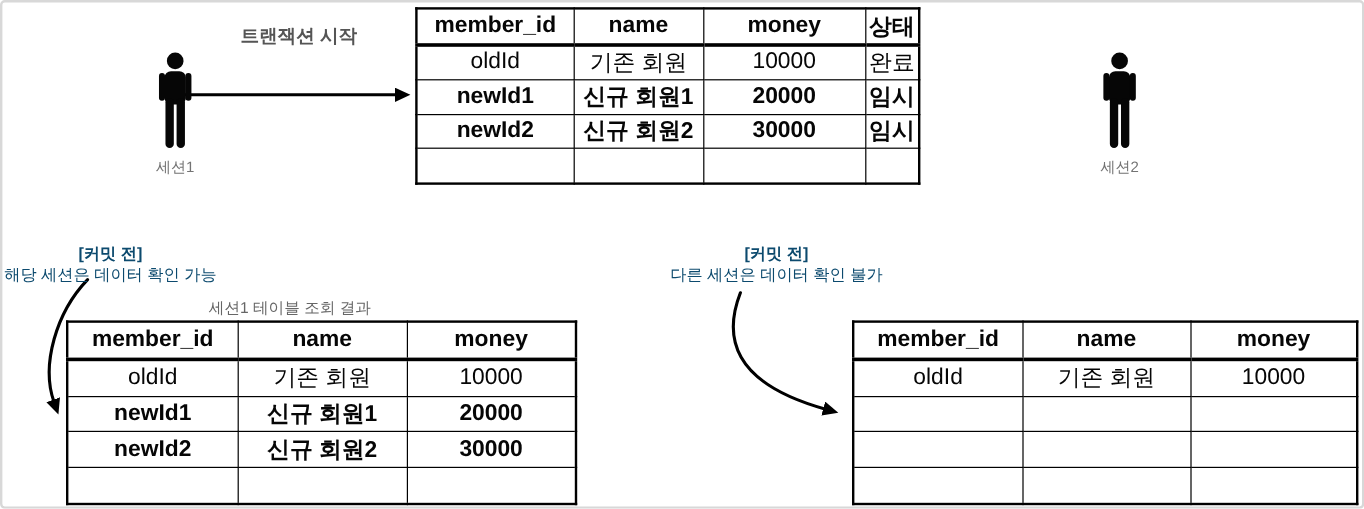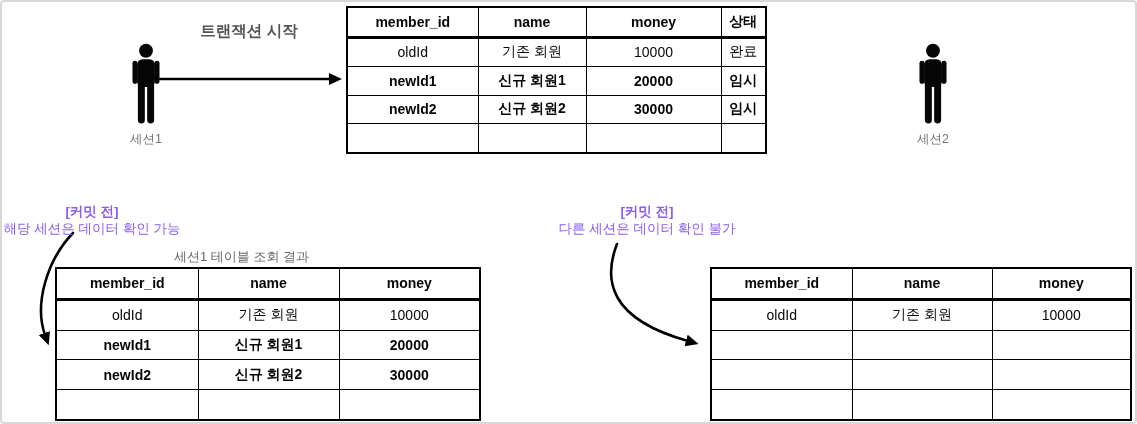--- a/index.html
+++ b/index.html
@@ -20,37 +20,37 @@
   .person { position: absolute; width: 70px; text-align: center; }
   .person svg { display: block; margin: 0 auto; fill: #060606; }
   .person-label { margin-top: 6px; font-size: 12.5px; color: #737373; }
 
   .arrow-label {
     position: absolute; text-align: center;
     color: #555; font-weight: bold; font-size: 15.5px; line-height: 27px;
     white-space: nowrap;
   }
 
-  .note { position: absolute; text-align: center; color: #8b5cf6; font-size: 13.5px; line-height: 17px; white-space: nowrap; }
+  .note { position: absolute; text-align: center; color: #0c4a6e; font-size: 13.5px; line-height: 17px; white-space: nowrap; }
   .note .note-title { font-weight: bold; }
 
   .tbl-caption { position: absolute; text-align: left; color: #666; font-size: 13px; white-space: nowrap; }
 
   table.dtable {
     position: absolute;
     border-collapse: collapse;
     table-layout: fixed;
     background: #fff;
     border: 2px solid #000;
   }
   table.dtable th, table.dtable td {
     border: 1.5px solid #000;
     text-align: center;
     vertical-align: middle;
-    font-size: 14px;
+    font-size: 19px;
     color: #060606;
     padding: 0 2px;
     overflow: hidden;
     white-space: nowrap;
   }
   table.dtable th {
     font-weight: bold;
     border-bottom: 3px solid #000;
   }
   table.t-main th, table.t-main td { height: 27.5px; }

